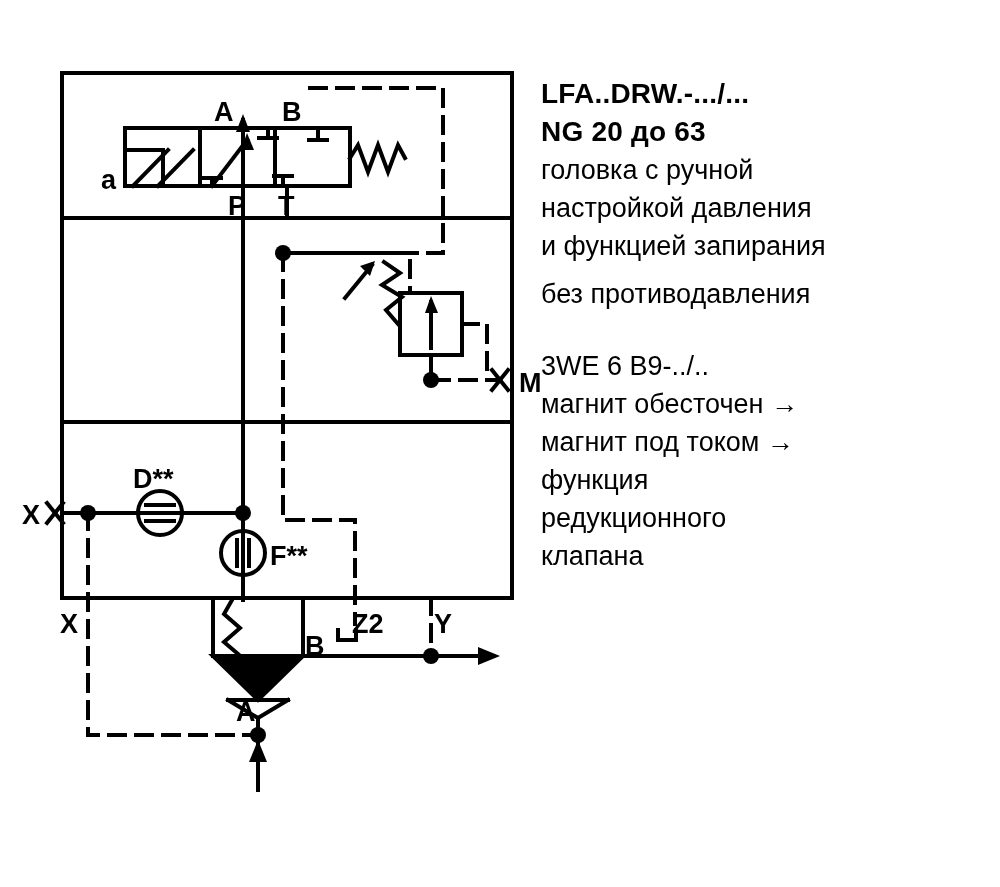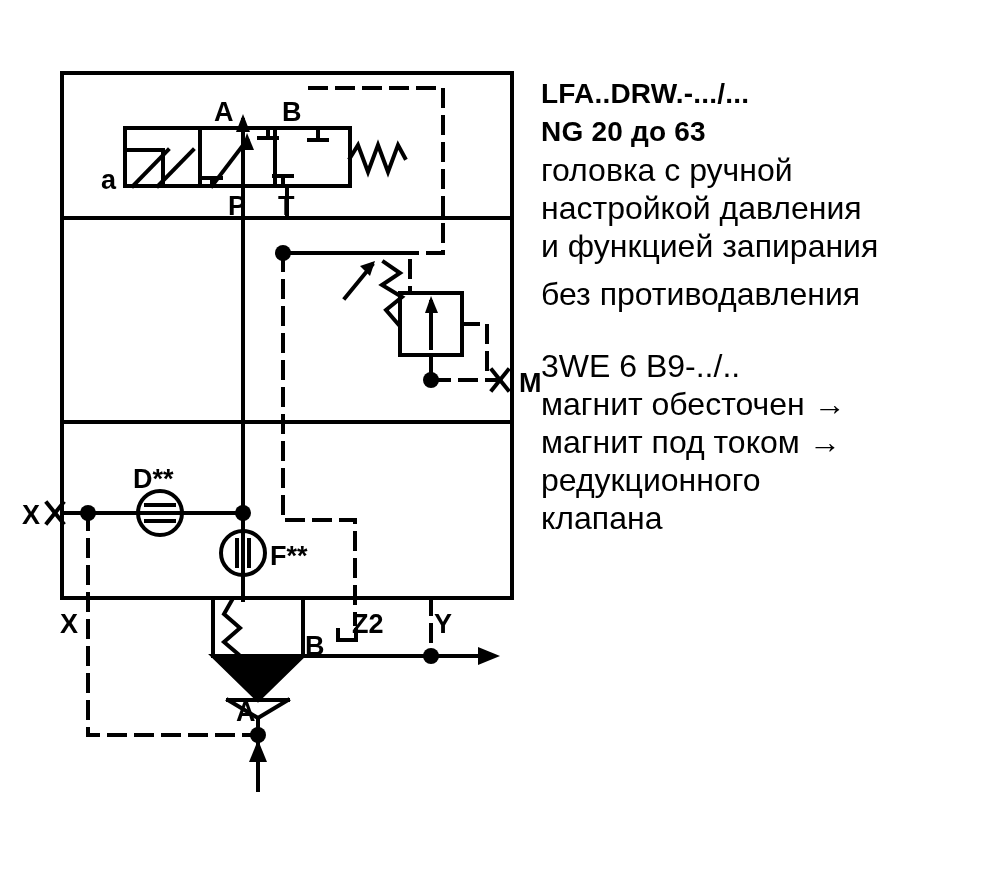--- a/index.html
+++ b/index.html
@@ -36,21 +36,21 @@
     width: 410px;
   }
   .t-head {
     font-size: 28px;
     font-weight: bold;
     line-height: 38px;
     letter-spacing: 0.2px;
     white-space: nowrap;
   }
   .t-body {
-    font-size: 32px;
+    font-size: 27px;
     line-height: 38px;
     white-space: nowrap;
   }
   .gap-sm { height: 10px; }
   .gap-lg { height: 34px; }
   .lbl {
     font-family: "Liberation Sans", sans-serif;
     font-size: 27px;
     font-weight: bold;
   }
@@ -185,17 +185,18 @@
     <div class="t-head">NG 20 до 63</div>
     <div class="t-body">головка с ручной</div>
     <div class="t-body">настройкой давления</div>
     <div class="t-body">и функцией запирания</div>
     <div class="gap-sm"></div>
     <div class="t-body">без противодавления</div>
     <div class="gap-lg"></div>
     <div class="t-body">3WE 6  B9-../..</div>
     <div class="t-body">магнит обесточен  →</div>
     <div class="t-body">магнит под током  →</div>
+    <div class="t-body">функция</div>
     <div class="t-body">редукционного</div>
     <div class="t-body">клапана</div>
   </div>
 
 </div>
 
 </body></html>

